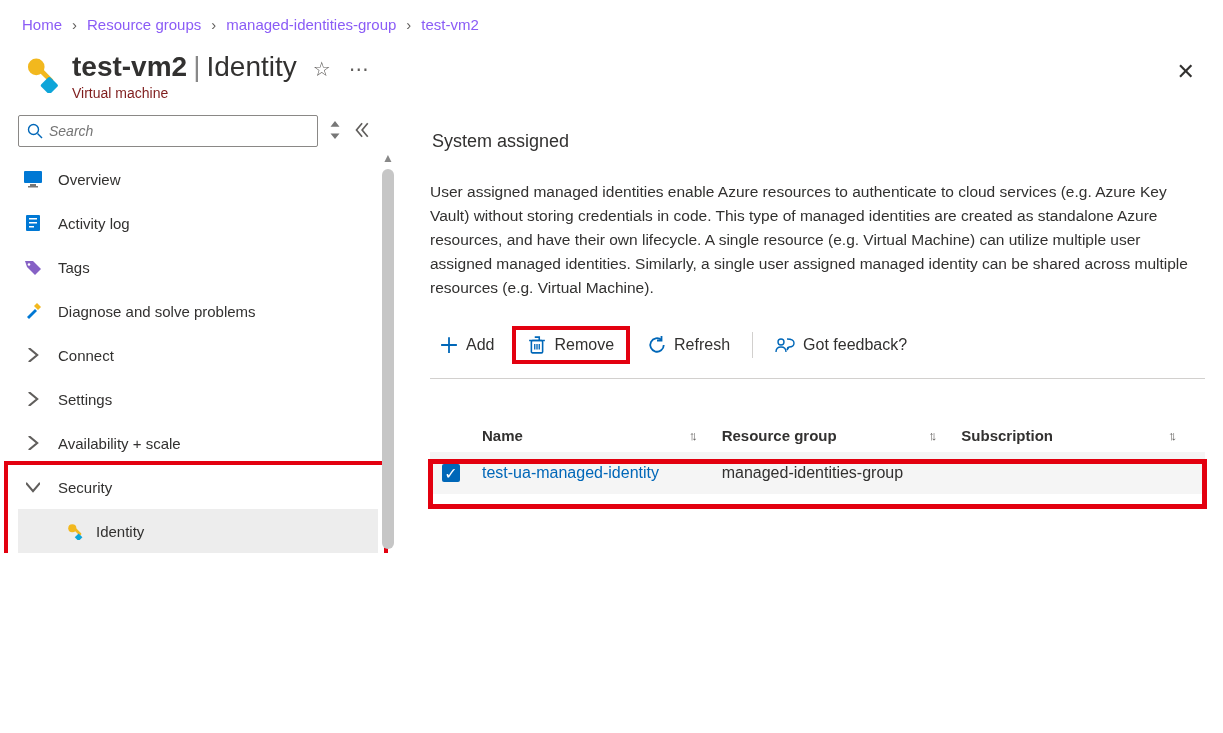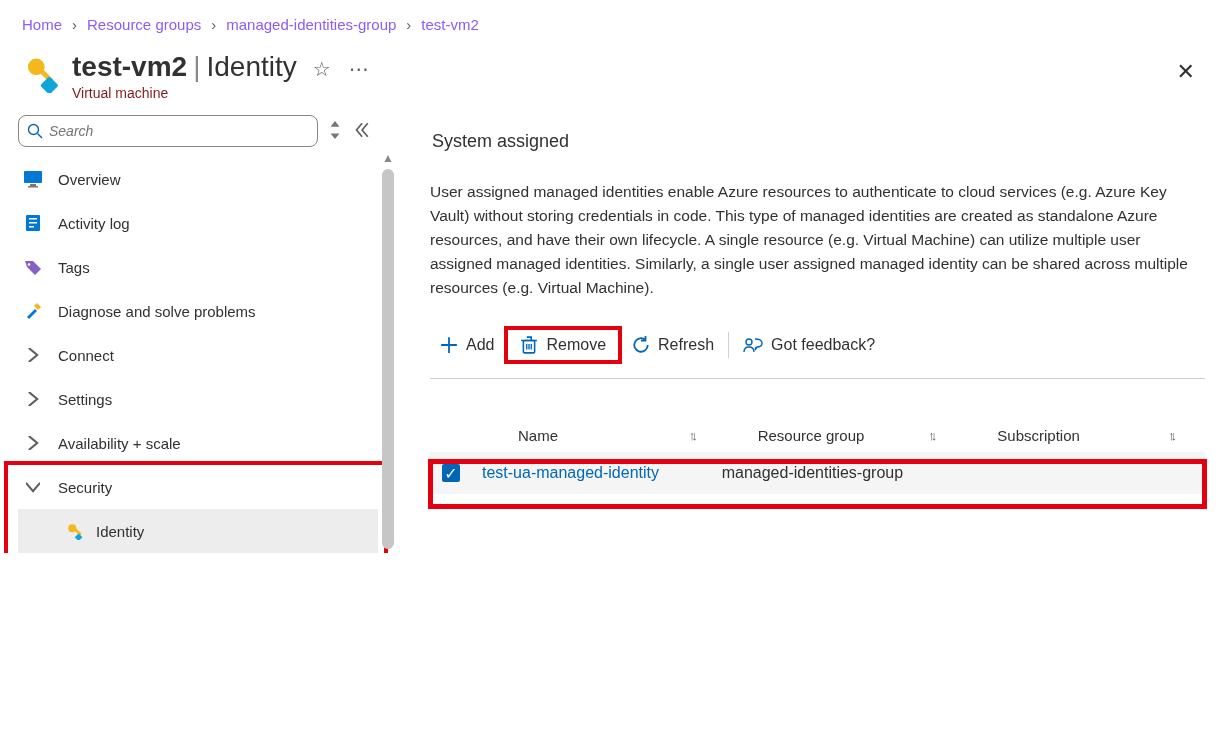--- a/index.html
+++ b/index.html
@@ -14,21 +14,21 @@
   .title-text h1 { font-size: 28px; font-weight: 600; }
   .title-text h1 .sep { font-weight: 400; color: #888; margin: 0 6px; }
   .title-text h1 .sub { font-weight: 400; }
   .title-text .subtitle { font-size: 14px; color: #7f1d1d; margin-top: 2px; }
   .title-actions { display:flex; align-items:center; gap: 18px; margin-left: 16px; margin-top:6px; color:#605e5c; font-size:18px;}
   .close-x { margin-left: auto; font-size: 22px; color:#323130; padding:6px; cursor:pointer; margin-top:2px;}
 
   .body { display: flex; padding: 0 0 0 18px; }
   .sidebar { width: 360px; flex: none; position:relative; }
   .search-row { display:flex; align-items:center; gap:10px; margin-bottom:6px; padding-right:8px;}
-  .search-box { flex:1; display:flex; align-items:center; border:1px solid #8a8886; border-radius:8px; height:32px; padding:0 8px; }
+  .search-box { flex:1; display:flex; align-items:center; border:1px solid #8a8886; border-radius:2px; height:32px; padding:0 8px; }
   .search-box svg { flex:none; }
   .search-box input { border:none; outline:none; font-size:14px; font-style:italic; color:#605e5c; width:100%; padding-left:6px; background:transparent;}
   .sort-ic, .collapse-ic { color:#605e5c; cursor:pointer; }
 
   .nav { margin-top:10px; }
   .nav-item { display:flex; align-items:center; height:44px; padding:0 6px 0 4px; cursor:pointer; font-size:15px; }
   .nav-item .nav-ic { width:22px; height:22px; margin-right:14px; display:flex; align-items:center; justify-content:center; flex:none;}
   .nav-item.sub { padding-left: 46px; }
   .nav-item.sub .nav-ic { margin-right:10px; }
   .nav-item.selected { background:#ededed; }
@@ -41,28 +41,28 @@
   .scroll-arrow { position:absolute; left:0; right:0; text-align:center; color:#888; font-size:12px;}
 
   .main { flex:1; padding: 10px 18px 0 52px; }
   .tabs { display:flex; gap:34px; font-size:18px; margin:4px 0 18px 0; align-items:center; }
   .tab { padding: 2px 2px 10px 2px; cursor:pointer; }
   .tab.active { font-weight:400; border-bottom: 3px solid #323130; }
   .tabs .red-box { padding: 4px 8px 2px 8px; display:inline-block;}
   
   .desc { font-size:15.5px; line-height:1.55; color:#323130; margin-bottom:20px; }
 
-  .toolbar { display:flex; align-items:center; gap:0; padding: 6px 0 14px 0; border-bottom:1px solid #d2d0ce; }
+  .toolbar { display:flex; align-items:center; gap:8px; padding: 6px 0 14px 0; border-bottom:1px solid #d2d0ce; }
   .tbtn { display:flex; align-items:center; gap:8px; padding:4px 10px; font-size:16px; cursor:pointer; color:#323130;}
   .tbtn svg { flex:none; }
   .tsep { width:1px; height:26px; background:#d2d0ce; margin:0 4px;}
 
   .grid { margin-top:40px; position:relative;}
   .ghead, .grow { display:grid; grid-template-columns: 48px 1fr 1fr 1fr; align-items:center; }
-  .ghead { font-weight:400; font-size:15px; padding: 8px 4px; gap: 36px; }
+  .ghead { font-weight:700; font-size:15px; padding: 8px 4px; }
   .ghead .col { display:flex; align-items:center; justify-content:space-between; padding-right:28px;}
   .sort-arrows { color:#605e5c; font-size:13px; letter-spacing:-4px; }
   .grow { padding: 12px 4px; font-size:16px; background:#f5f5f5;}
   .grow .link { color:#0067b8; }
   .chk { width:18px; height:18px; background:#0067b8; display:flex; align-items:center; justify-content:center; color:#fff; border-radius:2px; margin-left:8px;}
   .row-red { position:absolute; left:-2px; right:-2px; top:40px; height:50px; border:5px solid #e3000f; pointer-events:none;}
 
   .star { font-size:20px; cursor:pointer;}
   .dots { font-size:20px; cursor:pointer; letter-spacing:1px;}
 </style>

